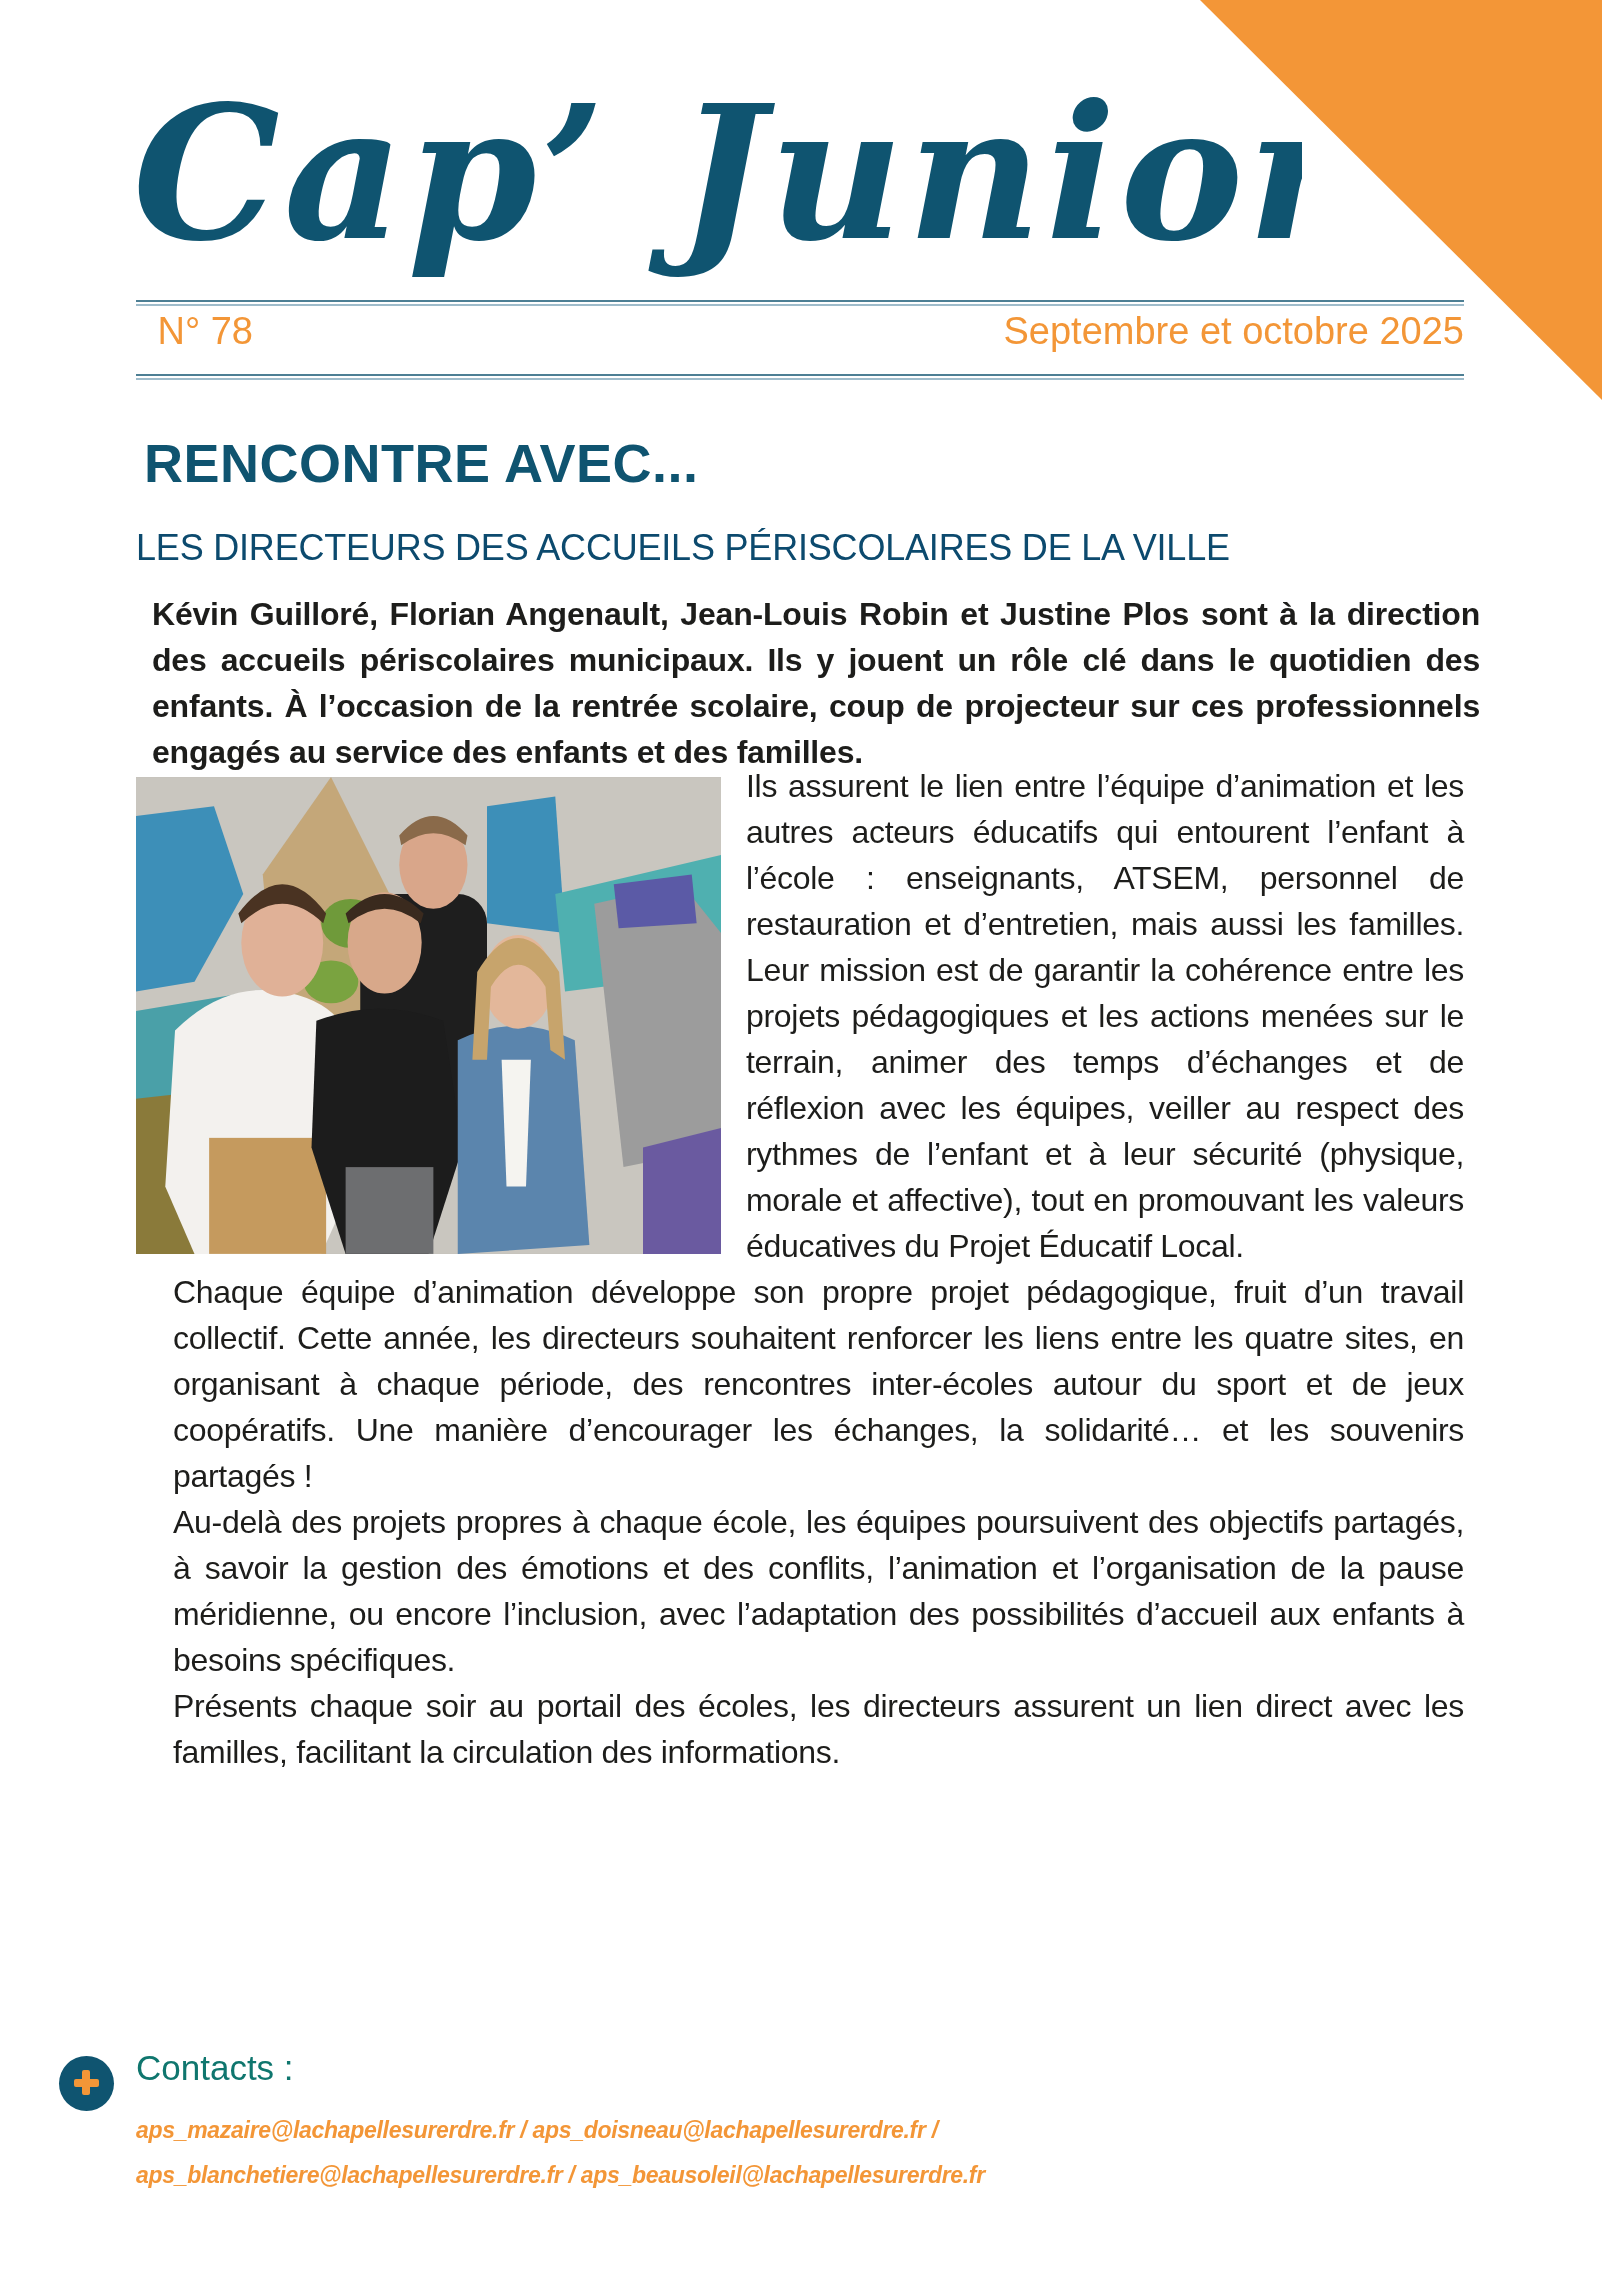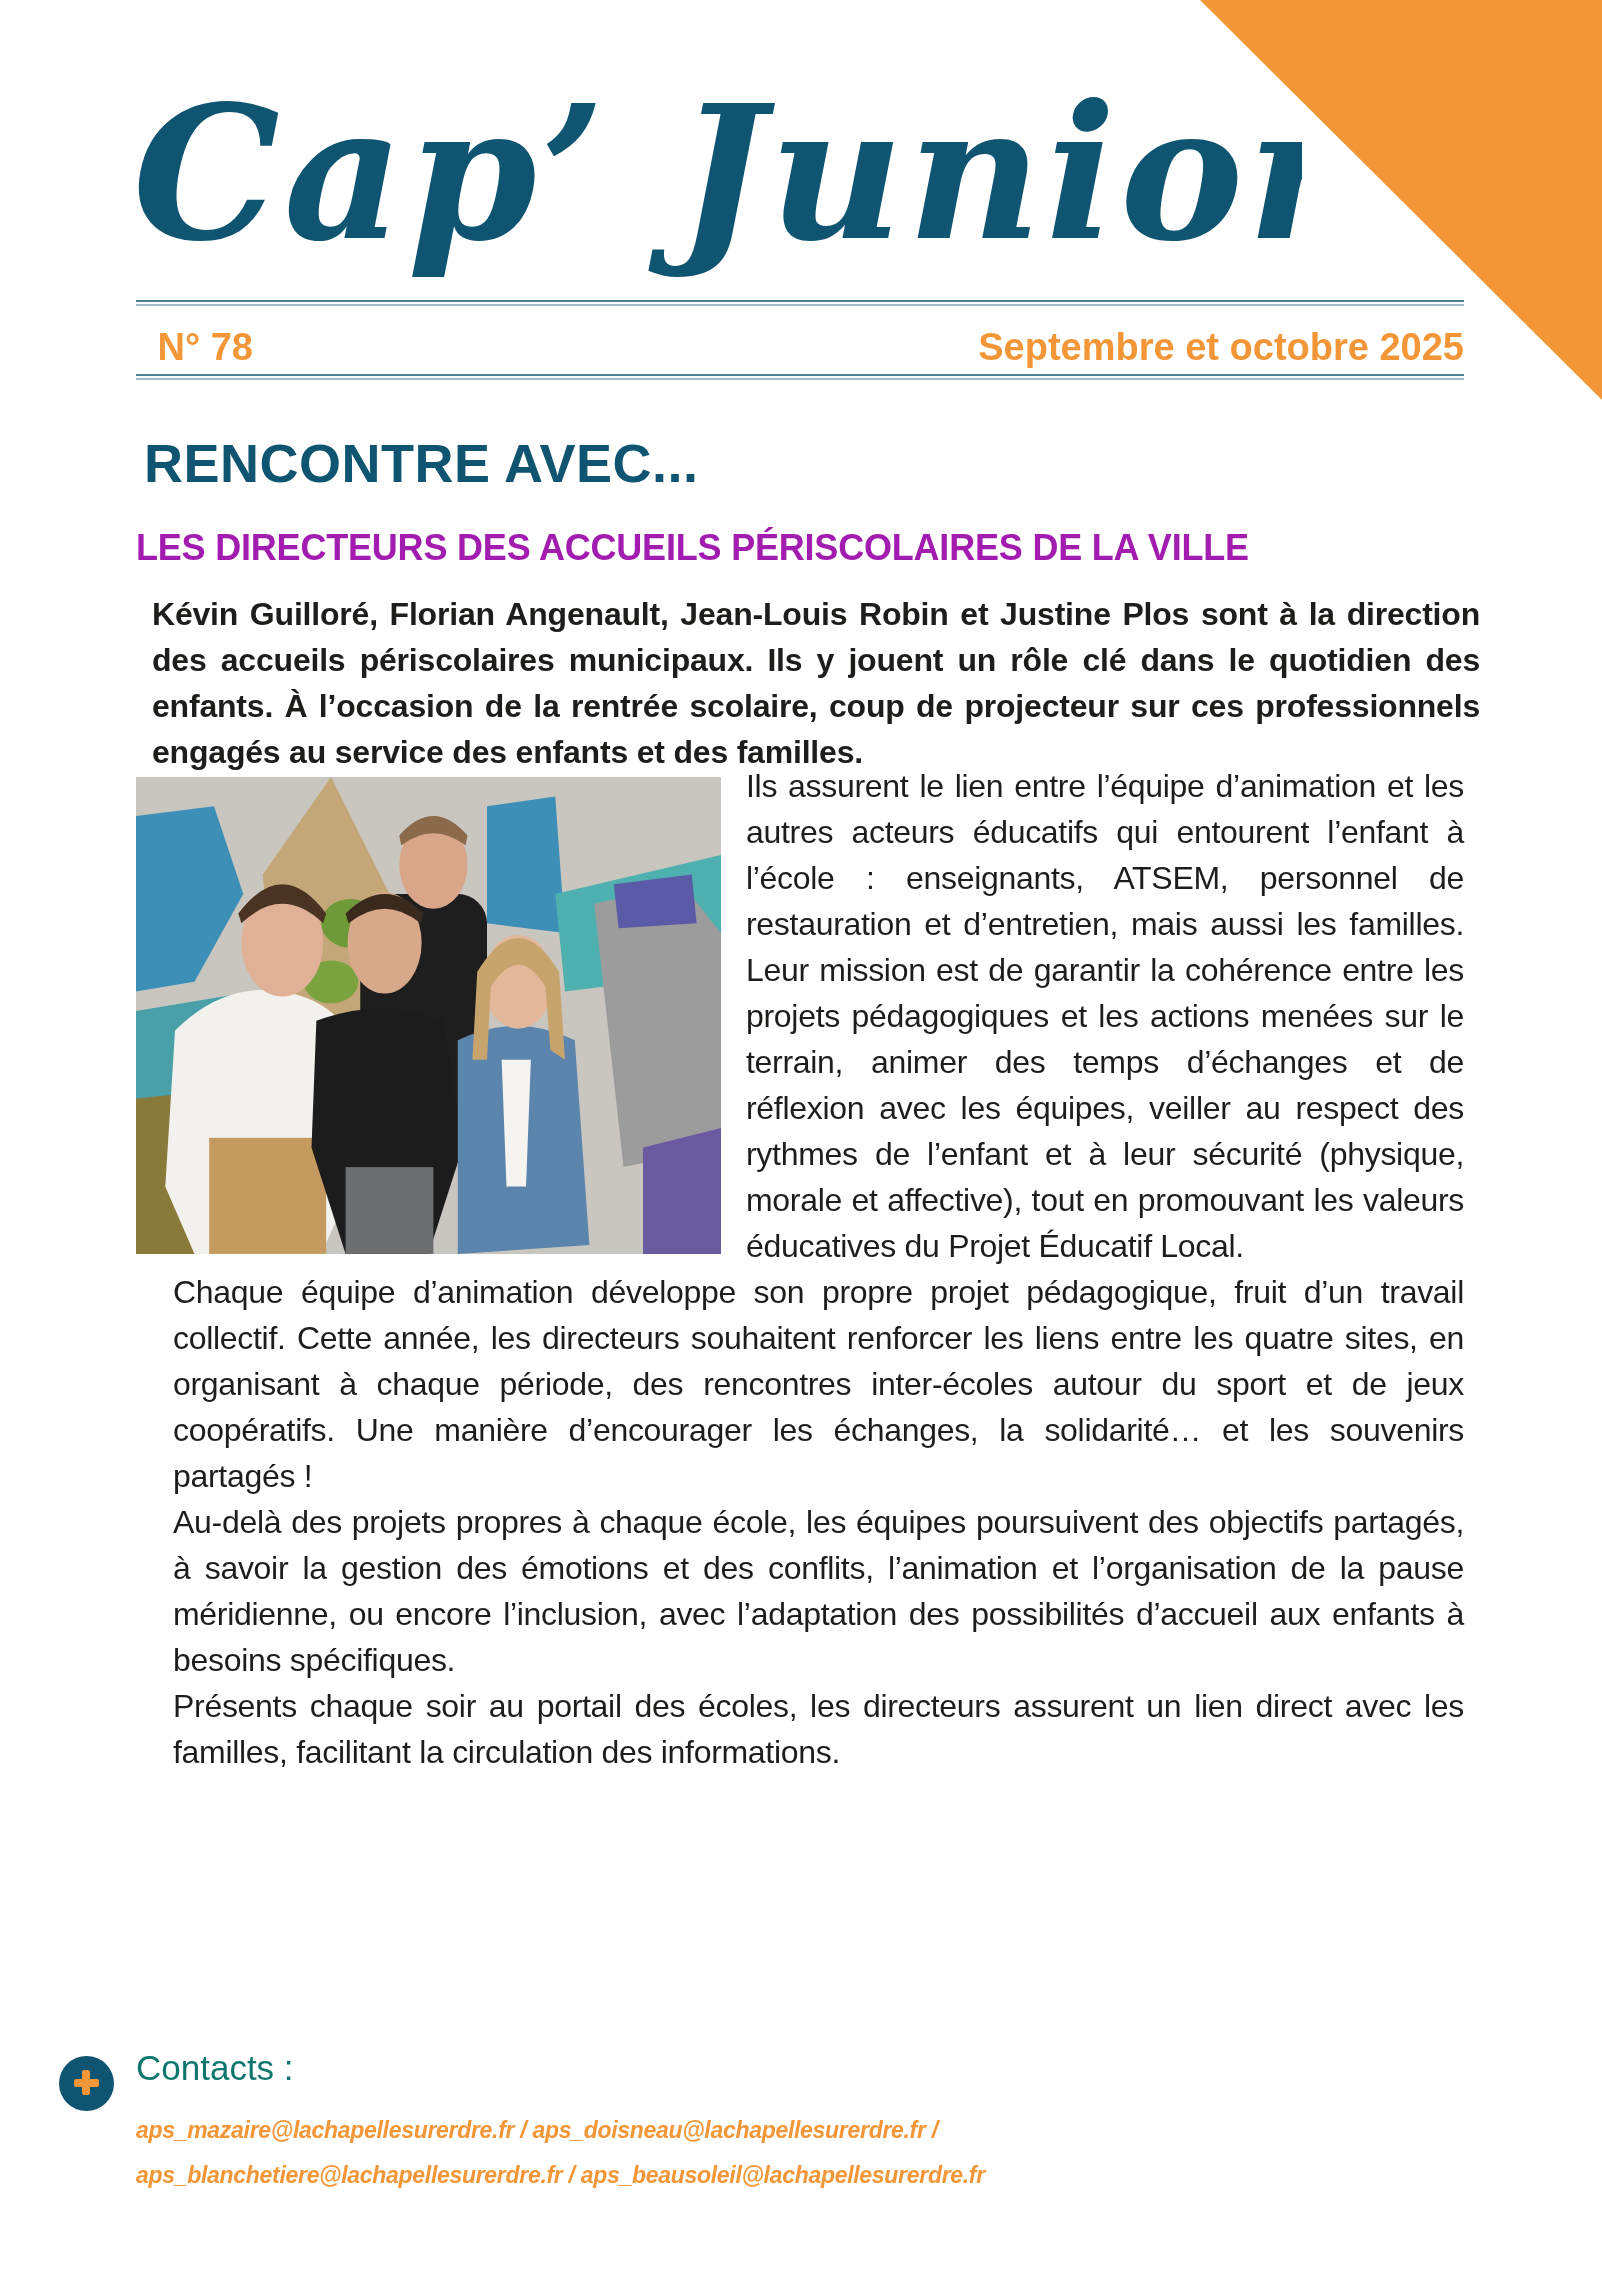--- a/index.html
+++ b/index.html
@@ -20,33 +20,33 @@
     .rule-double {
       position: absolute; left: 136px; width: 1328px; height: 5.9px;
       border-top: 2px solid #4d7f94; 
     }
     .rule-double::after {
       content: ""; position: absolute; left: 0; right: 0; top: 2px; height: 2px;
       background: #9fbccb;
     }
     .issue-row {
       position: absolute; left: 136px; top: 310px; width: 1328px; height: 59px;
-      display: flex; justify-content: space-between; align-items: flex-end;
-      color: #f39637; font-weight: bold; font-size: 38px;
+      display: flex; justify-content: space-between; align-items: flex-start;
+      color: #f39637; font-weight: normal; font-size: 38px;
       font-family: "Liberation Sans", sans-serif;
     }
     .issue-row .num { padding-left: 21.5px; }
     .section-title {
       position: absolute; left: 136px; top: 424px;
       font-size: 54px; font-weight: bold; color: #0f5470; letter-spacing: 0.5px;
       font-family: "Liberation Sans", sans-serif;
     }
     .article-title {
       position: absolute; left: 136px; top: 527px; width: 1328px;
-      font-size: 36px; font-weight: bold; color: #a21caf; white-space: nowrap;
+      font-size: 36px; font-weight: normal; color: #0c4a6e; white-space: nowrap;
       letter-spacing: -0.2px;
     }
     .lead {
       position: absolute; left: 136px; top: 575px; width: 1328px;
       font-size: 32px; font-weight: bold; line-height: 46px; text-align: justify;
       text-align-last: left; letter-spacing: -0.2px;
     }
     .photo {
       position: absolute; left: 136px; top: 777px; width: 585px; height: 477px;
       overflow: hidden; background: #b8b6b0;

